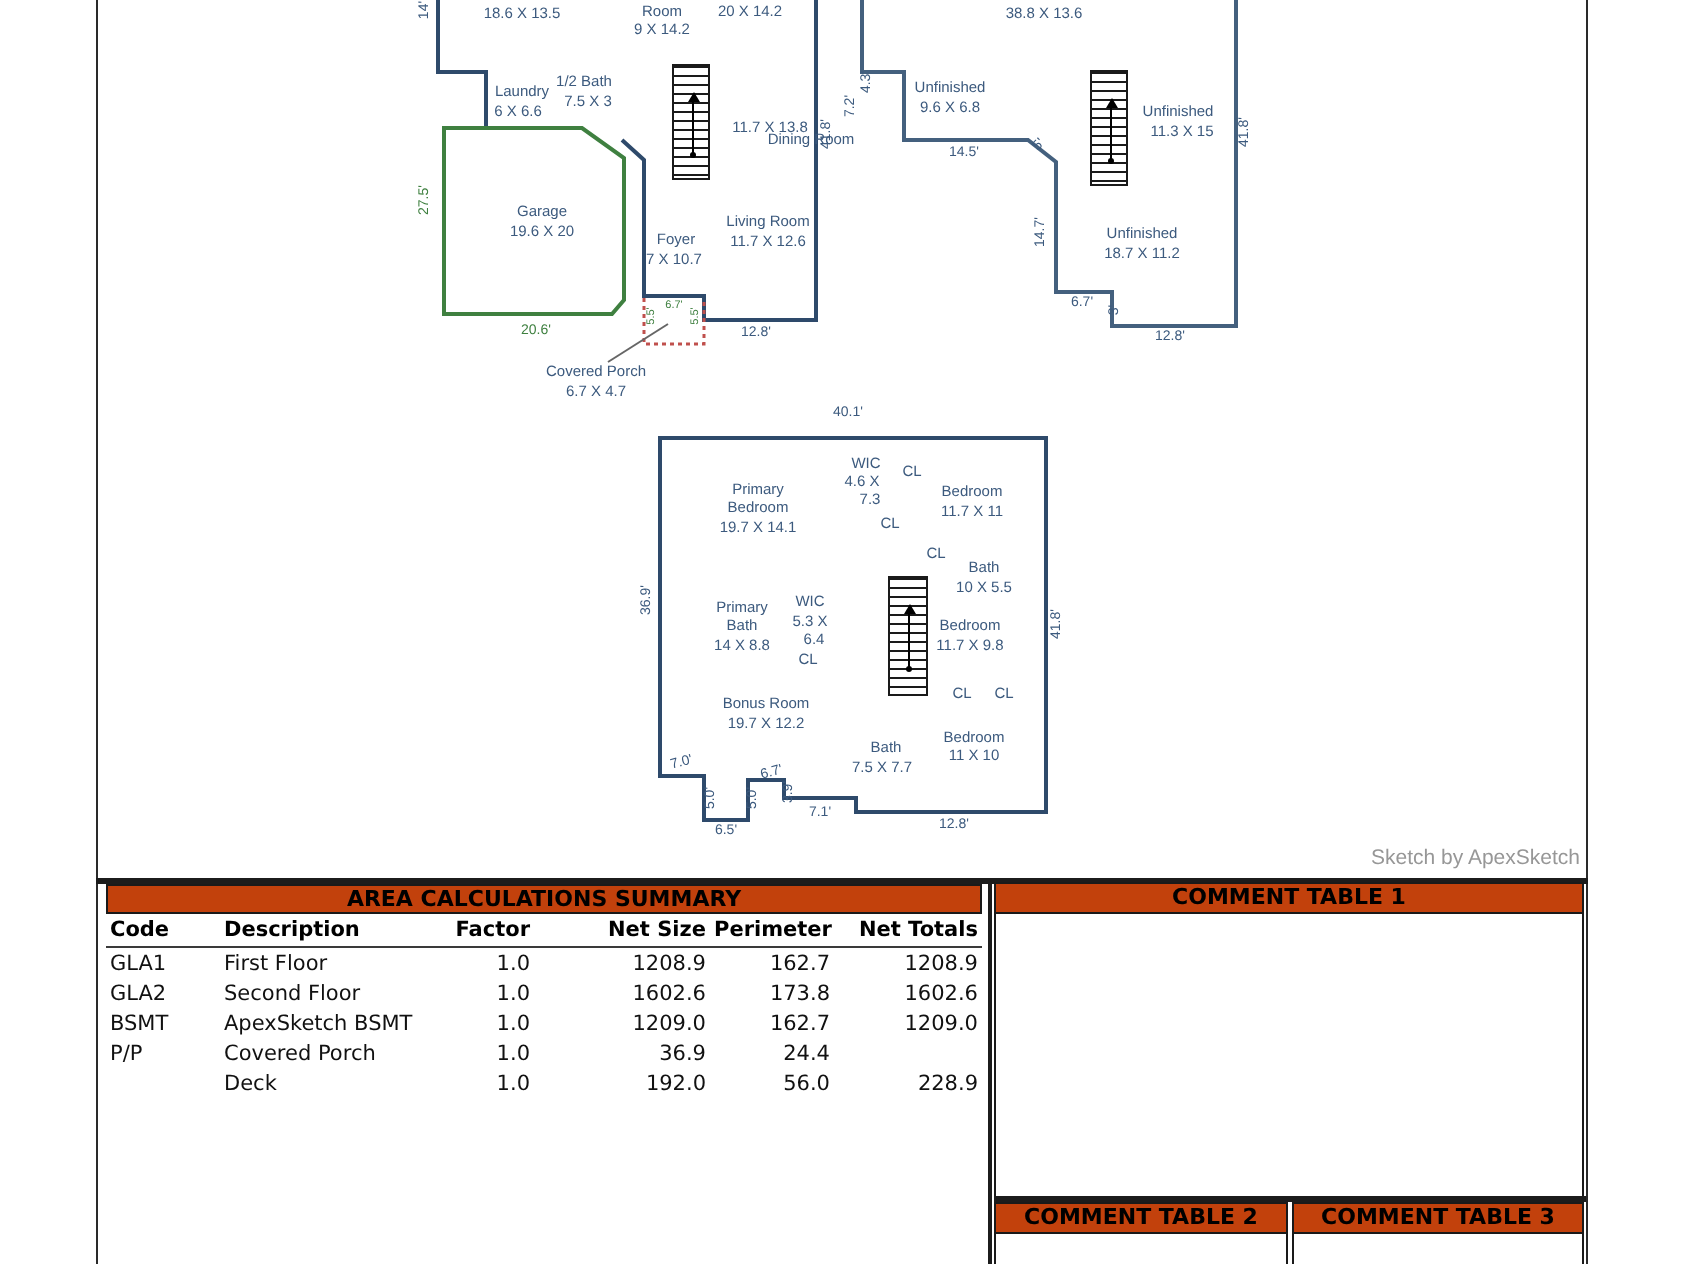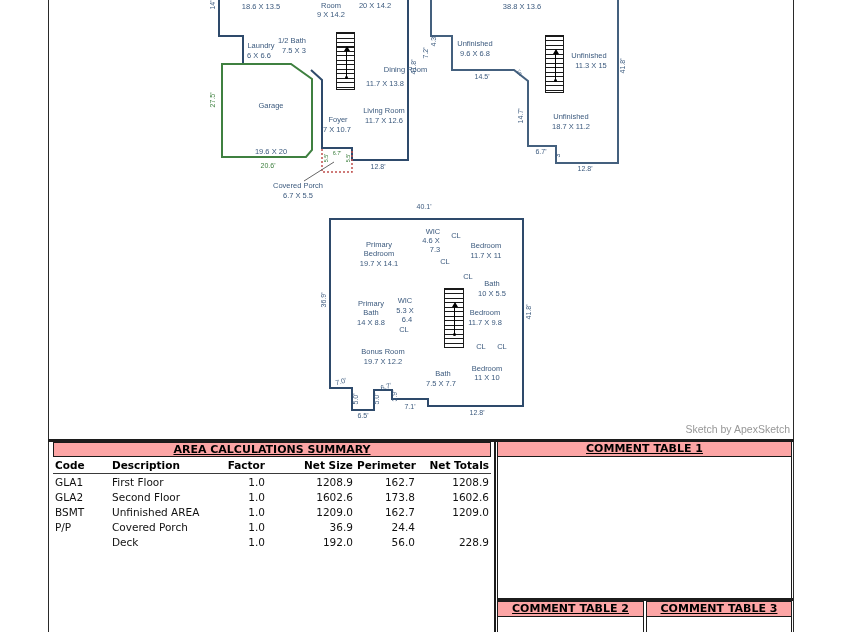--- a/index.html
+++ b/index.html
@@ -18,22 +18,22 @@
     background:repeating-linear-gradient(to bottom,#1a1a1a 0,#1a1a1a 1px,transparent 1px,transparent 4.5px);}
   .rail{position:absolute;left:50%;top:26%;height:52%;width:0;border-left:1px solid #000;}
   .rail .arrow{position:absolute;left:-3px;top:-2px;width:0;height:0;
     border-left:3px solid transparent;border-right:3px solid transparent;border-bottom:5px solid #000;}
   .rail .dot{position:absolute;left:-2px;bottom:-2px;width:3px;height:3px;background:#000;border-radius:50%;}
   #sketch-credit{position:absolute;left:640px;top:423px;width:150px;text-align:right;
     color:#979797;font-size:10.5px;}
   
   .hline{position:absolute;background:#1c1c1c;}
   #area-table{position:absolute;left:53px;top:442px;width:438px;font-family:"DejaVu Sans",sans-serif;}
-  .tbl-title{height:13px;line-height:13px;background:#fca5a5;border:1.5px solid #1a1a1a;
-    text-align:center;font-weight:bold;font-size:11px;color:#000;text-decoration:underline;}
+  .tbl-title{height:13px;line-height:13px;background:#c2410c;border:1.5px solid #1a1a1a;
+    text-align:center;font-weight:bold;font-size:11px;color:#000;}
   #area-table table{border-collapse:collapse;width:100%;table-layout:fixed;margin-top:1px;}
   #area-table th{font-size:10.5px;font-weight:bold;color:#000;padding:1px 2px 2px 2px;
     border-bottom:1px solid #3a3a3a;text-align:left;}
   #area-table td{font-size:10.5px;color:#111;padding:1.5px 2px;}
   #area-table .num{text-align:right;}
   .ctable{position:absolute;border:1.5px solid #1a1a1a;background:#fff;font-family:"DejaVu Sans",sans-serif;}
   .ctable .tbl-title{border:none;border-bottom:1.5px solid #1a1a1a;height:14px;line-height:14px;}
   #ct1{left:497px;top:441px;width:293px;height:156px;}
   #ct23-top{left:497px;top:598px;width:296px;height:3px;}
   #ct2{left:497px;top:601px;width:145px;height:31px;}
@@ -79,29 +79,29 @@
       <div class="lbl" style="left: 261px; top: -3px;">Great Room</div>
       <div class="lbl" style="left: 261px; top: 7px;">18.6 X 13.5</div>
       <div class="lbl" style="left: 331px; top: 6px;">Room</div>
       <div class="lbl" style="left: 331px; top: 15px;">9 X 14.2</div>
       <div class="lbl" style="left: 375px; top: 6px;">20 X 14.2</div>
       <div class="lbl" style="left: 292px; top: 41px;">1/2 Bath</div>
       <div class="lbl" style="left: 294px; top: 51px;">7.5 X 3</div>
       <div class="lbl" style="left: 261px; top: 46px;">Laundry</div>
       <div class="lbl" style="left: 259px; top: 56px;">6 X 6.6</div>
       <div class="lbl" style="left: 383px; top: 70px; padding-left: 45px;">Dining Room</div>
-      <div class="lbl" style="left: 385px; top: 84px; text-align: center;">11.7 X 13.8</div>
+      <div class="lbl" style="left: 385px; top: 64px; text-align: center;">11.7 X 13.8</div>
       <div class="lbl" style="left: 271px; top: 106px;">Garage</div>
-      <div class="lbl" style="left: 271px; top: 116px; margin-top: 36px;">19.6 X 20</div>
+      <div class="lbl" style="left: 271px; top: 116px;">19.6 X 20</div>
       <div class="lbl" style="left: 338px; top: 120px;">Foyer</div>
       <div class="lbl" style="left: 337px; top: 130px;">7 X 10.7</div>
       <div class="lbl" style="left: 384px; top: 111px;">Living Room</div>
       <div class="lbl" style="left: 384px; top: 121px;">11.7 X 12.6</div>
       <div class="lbl" style="left: 298px; top: 186px;">Covered Porch</div>
-      <div class="lbl" style="left: 298px; top: 196px;">6.7 X 5.5</div>
+      <div class="lbl" style="left: 298px; top: 196px;">6.7 X 4.7</div>
       <div class="lbl dim" style="left: 213px; top: 5px; transform: translate(-50%, -50%) rotate(-90deg);">14'</div>
       <div class="lbl g" style="left: 213px; top: 100px; transform: translate(-50%, -50%) rotate(-90deg);">27.5'</div>
       <div class="lbl g" style="left: 268px; top: 166px;">20.6'</div>
       <div class="lbl s" style="left: 337px; top: 153px;">6.7'</div>
       <div class="lbl s" style="left: 326px; top: 158px; transform: translate(-50%, -50%) rotate(-90deg);">5.5'</div>
       <div class="lbl s" style="left: 348px; top: 158px; transform: translate(-50%, -50%) rotate(-90deg);">5.5'</div>
       <div class="lbl dim" style="left: 378px; top: 167px;">12.8'</div>
       <div class="lbl dim" style="left: 414px; top: 67px; transform: translate(-50%, -50%) rotate(-90deg);">41.8'</div>
       <div class="lbl" style="left: 522px; top: 7px;">38.8 X 13.6</div>
       <div class="lbl" style="left: 475px; top: 44px;">Unfinished</div>
@@ -200,21 +200,21 @@
           <tr>
             <td class="txt">GLA2</td>
             <td class="txt">Second Floor</td>
             <td class="num">1.0</td>
             <td class="num">1602.6</td>
             <td class="num">173.8</td>
             <td class="num">1602.6</td>
           </tr>
           <tr>
             <td class="txt">BSMT</td>
-            <td class="txt">Unfinished AREA</td>
+            <td class="txt">ApexSketch BSMT</td>
             <td class="num">1.0</td>
             <td class="num">1209.0</td>
             <td class="num">162.7</td>
             <td class="num">1209.0</td>
           </tr>
           <tr>
             <td class="txt">P/P</td>
             <td class="txt">Covered Porch</td>
             <td class="num">1.0</td>
             <td class="num">36.9</td>

